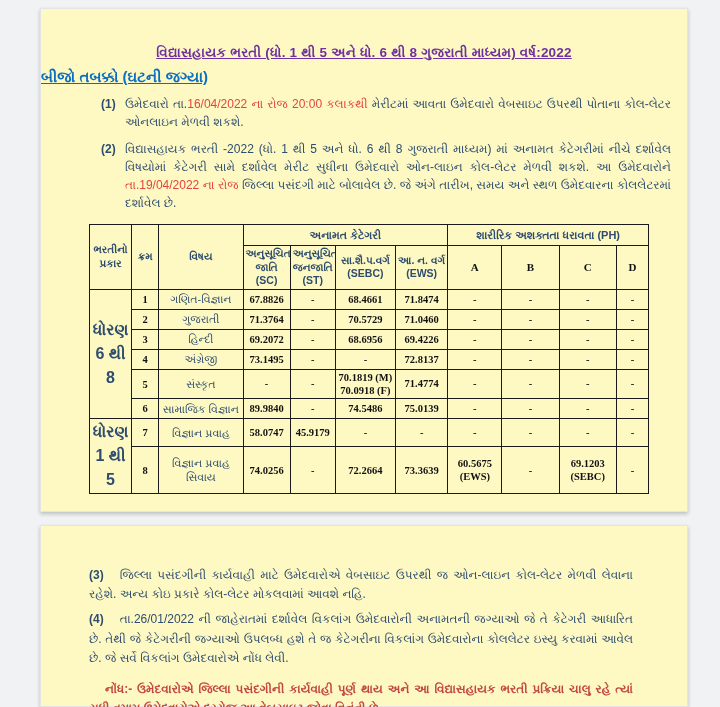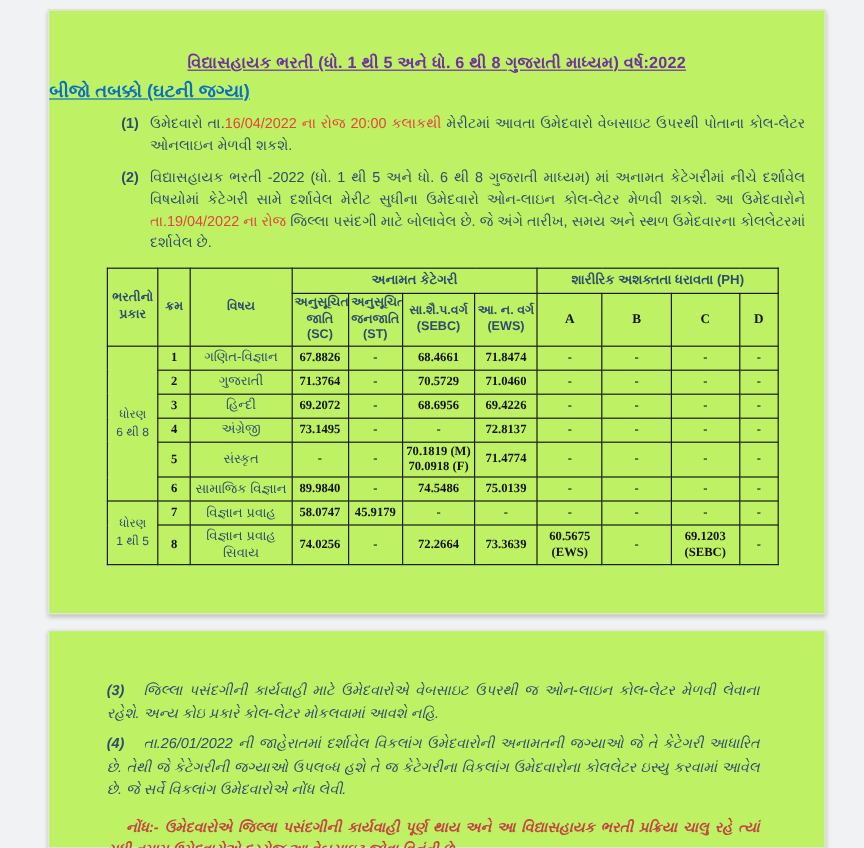--- a/index.html
+++ b/index.html
@@ -4,27 +4,27 @@
 <style>
   html,body{margin:0;padding:0;}
   body{
     width:720px;height:707px;overflow:hidden;
     background:#f0f2f4;
     font-family:"Liberation Sans",sans-serif;
     -webkit-font-smoothing:antialiased;
   }
   .viewport{position:relative;width:720px;height:707px;overflow:hidden;}
   .page{
-    position:absolute;left:40px;width:648px;background:#bef264;
+    position:absolute;left:40px;width:648px;background:#fef9c3;
     border:1px solid #e2e4e8;box-sizing:border-box;
     box-shadow:0 2px 4px rgba(0,0,0,0.22);
     color:#2e4d6e;
   }
   .page1{top:8px;height:504px;}
-  .page2{top:525px;height:182px;font-style:italic;}
+  .page2{top:525px;height:182px;}
 
   .doc-title{
     margin:36px 20px 0 20px;text-align:center;
     font-size:13.5px;font-weight:bold;color:#7030a0;
     text-decoration:underline;letter-spacing:.2px;
   }
   .doc-subtitle{
     margin:9px 26px 0 26px;text-align:center;
     font-size:12.5px;font-weight:600;color:#3a4a5e;
     white-space:pre-line;line-height:1.55;
@@ -49,21 +49,21 @@
   }
   table.merit th, table.merit td{
     border:1px solid #1a1a1a;
     padding:1px 2px;
     text-align:center;vertical-align:middle;
     white-space:pre-line;overflow:hidden;
   }
   .gu-head{font-size:10.5px;font-weight:600;color:#2e4d6e;line-height:1.3;}
   .group-head{font-size:11px;font-weight:600;color:#2e4d6e;height:18px;}
   .ph-letter{font-family:"Liberation Serif",serif;font-weight:bold;font-size:11px;color:#111;}
-  .row-group{font-size:10px;color:#2e4d6e;line-height:1.5;}
+  .row-group{font-size:16px;color:#2e4d6e;line-height:1.5;font-weight:bold;}
   .serial{font-family:"Liberation Serif",serif;font-weight:bold;font-size:10.5px;color:#111;}
   .subject{font-size:11px;color:#2e4d6e;line-height:1.3;margin-top:10px;}
   .num-cell{font-family:"Liberation Serif",serif;font-weight:bold;font-size:10.5px;color:#111;line-height:1.25;}
   tr.r{height:20px;} tr.r-tall{height:27px;} tr.r-xtall{height:33px;}
   tr.subhead{height:32px;}
 
   .p2-para{
     margin:0 54px 0 48px;font-size:12px;line-height:1.6;
     text-align:justify;
   }

